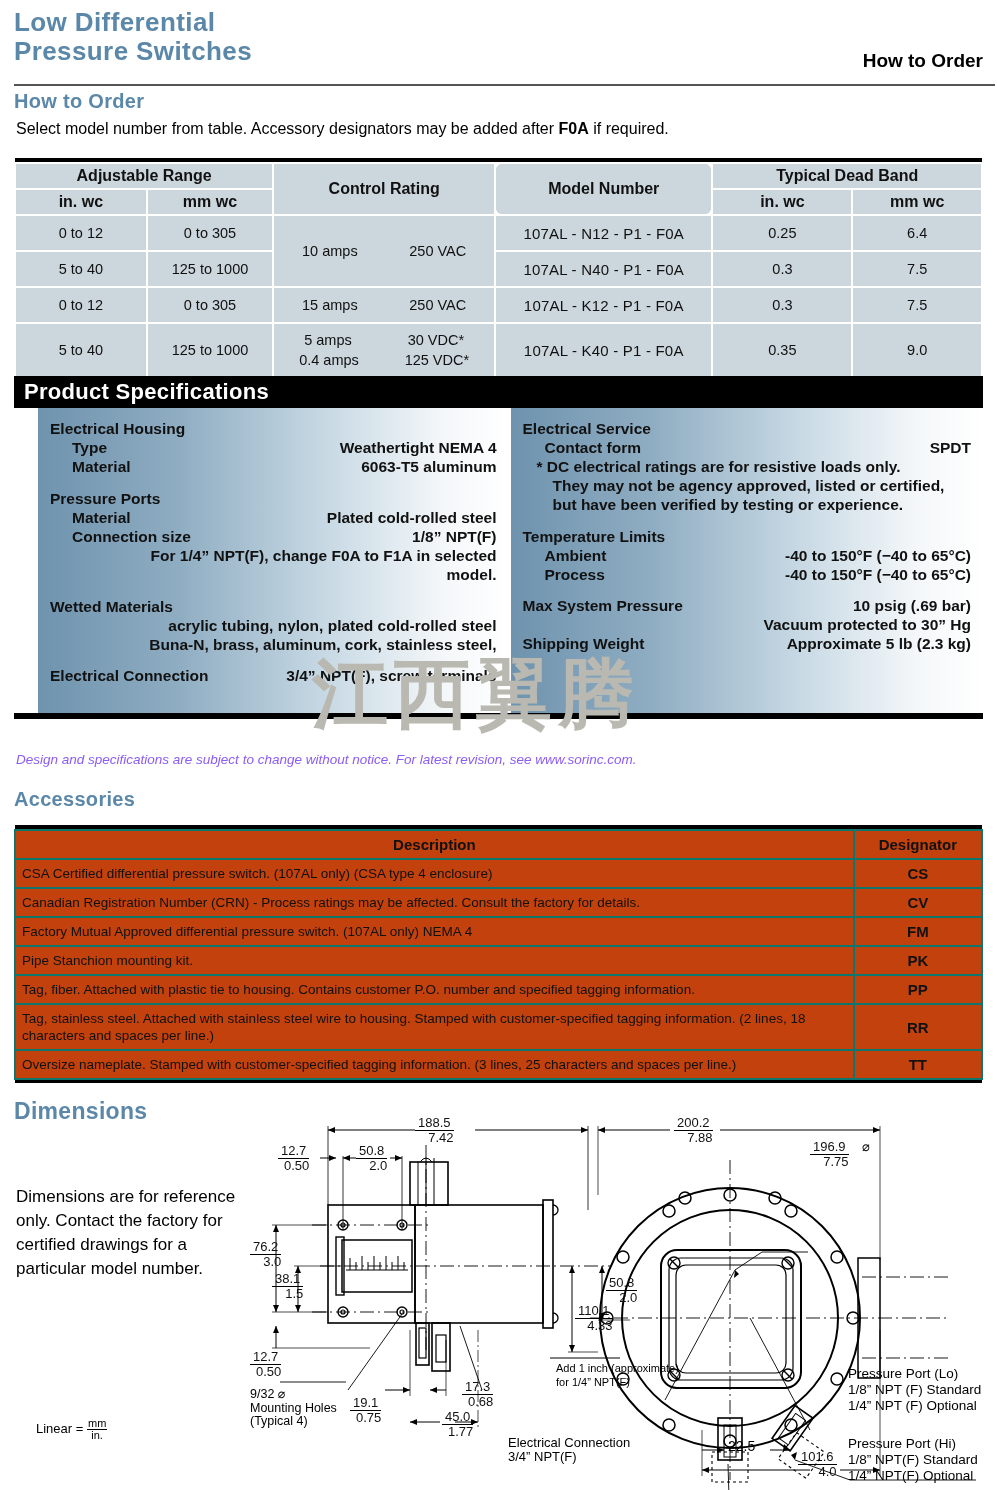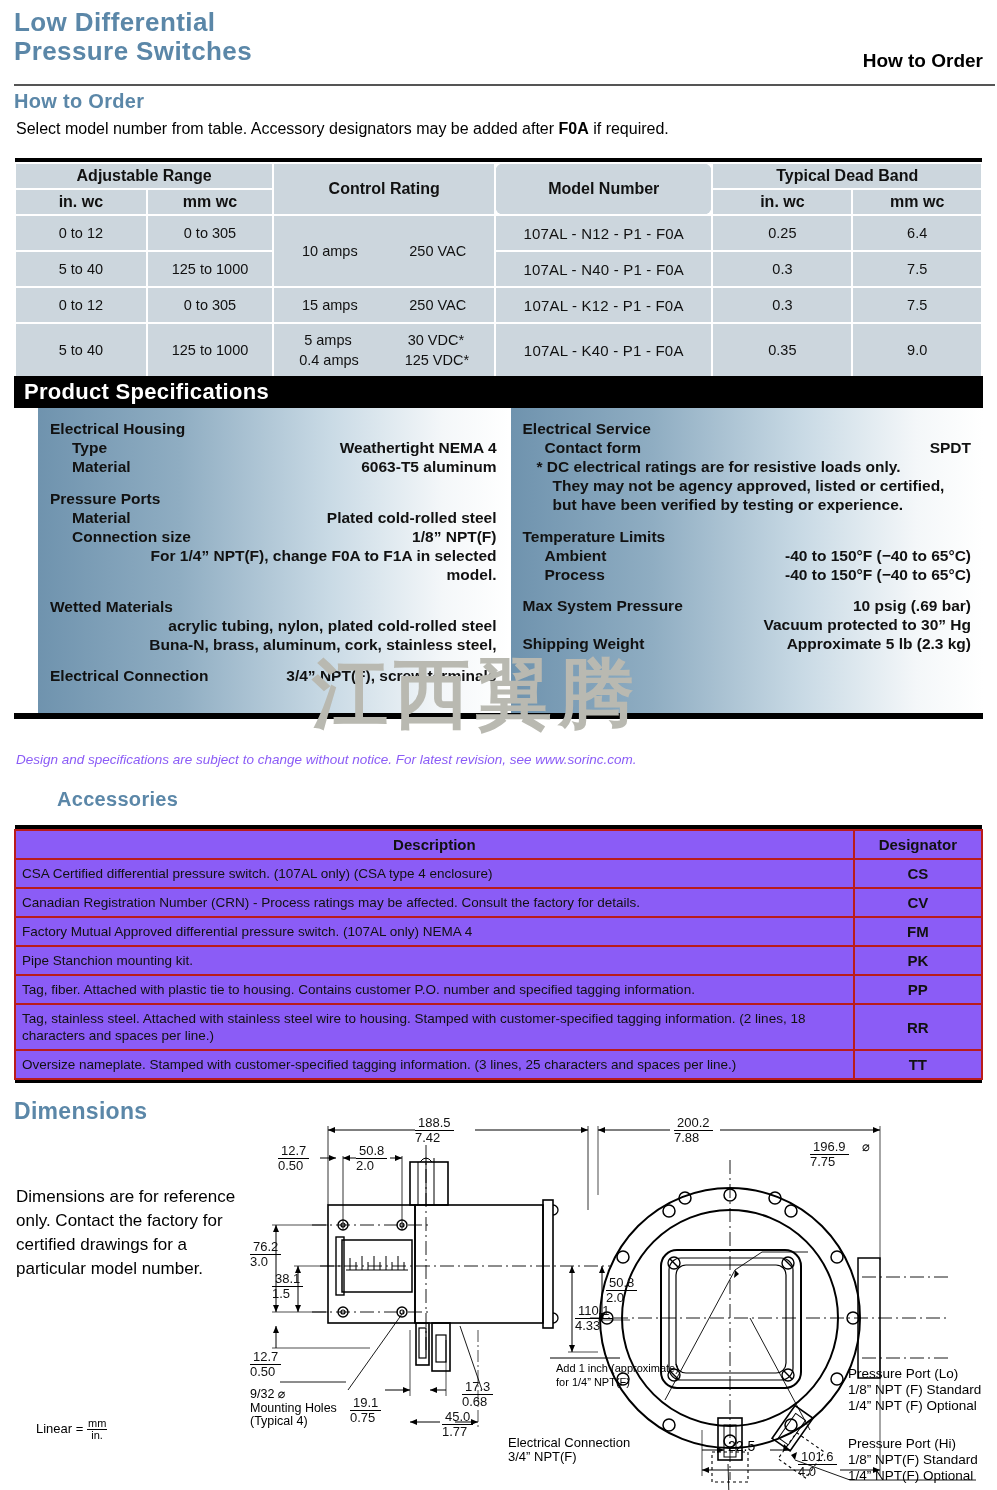--- a/index.html
+++ b/index.html
@@ -66,40 +66,40 @@
   .wm{
     position:absolute;left:312px;top:640px;width:420px;height:110px;
     color:#b9b9b1;font-size:76px;font-weight:bold;letter-spacing:6px;
     font-family:"DejaVu Sans", sans-serif;
     line-height:108px;pointer-events:none;white-space:nowrap;
   }
 
   .disc{position:absolute;left:16px;top:752px;font-size:13.5px;font-style:italic;color:#8b5cf6;}
 
   
-  .acc-h{position:absolute;left:14px;top:788px;margin-left:43px;}
+  .acc-h{position:absolute;left:14px;top:788px;}
   .atable{position:absolute;left:14px;top:825px;width:969px;border-collapse:collapse;font-size:13.5px;}
-  .atable td,.atable th{background:#8b5cf6;border:2px solid #b91c1c;padding:5px 6px;color:#111;}
+  .atable td,.atable th{background:#c2410c;border:2px solid #0f766e;padding:5px 6px;color:#111;}
   .atable .toprule td{background:#000;height:4px;padding:0;border:none;}
   .atable .botrule td{background:#000;height:3px;padding:0;border:none;}
   .atable th{font-weight:bold;font-size:15px;text-align:center;}
   .atable td.desc{text-align:left;line-height:17px;}
   .atable td.desig{text-align:center;font-weight:bold;font-size:15px;width:112px;}
 
   
   .dim-h{position:absolute;left:14px;top:1098px;}
   .dim-note{position:absolute;left:16px;top:1185px;width:225px;font-size:17px;line-height:24px;color:#000;}
   .linear{position:absolute;left:36px;top:1418px;font-size:13px;color:#000;}
   .frac{display:inline-block;text-align:center;vertical-align:middle;line-height:11px;}
   .frac .num{border-bottom:1px solid #000;padding:0 1px;display:block;font-size:11px;}
   .frac .den{display:block;font-size:11px;}
 
   .drawing{position:absolute;left:250px;top:1100px;width:747px;height:390px;}
   .dtxt{position:absolute;font-size:12.5px;color:#000;line-height:13.5px;white-space:nowrap;}
-  .dfrac{position:absolute;text-align:left;font-size:13px;line-height:14px;white-space:nowrap;}
+  .dfrac{position:absolute;text-align:right;font-size:13px;line-height:14px;white-space:nowrap;}
   .dfrac .n{border-bottom:1.3px solid #000;display:block;padding:0 3px;}
   .dfrac .d{display:block;}
   svg{display:block;}
 </style>
 </head>
 <body>
 
 <div class="page">
 
   <div class="hdr">

